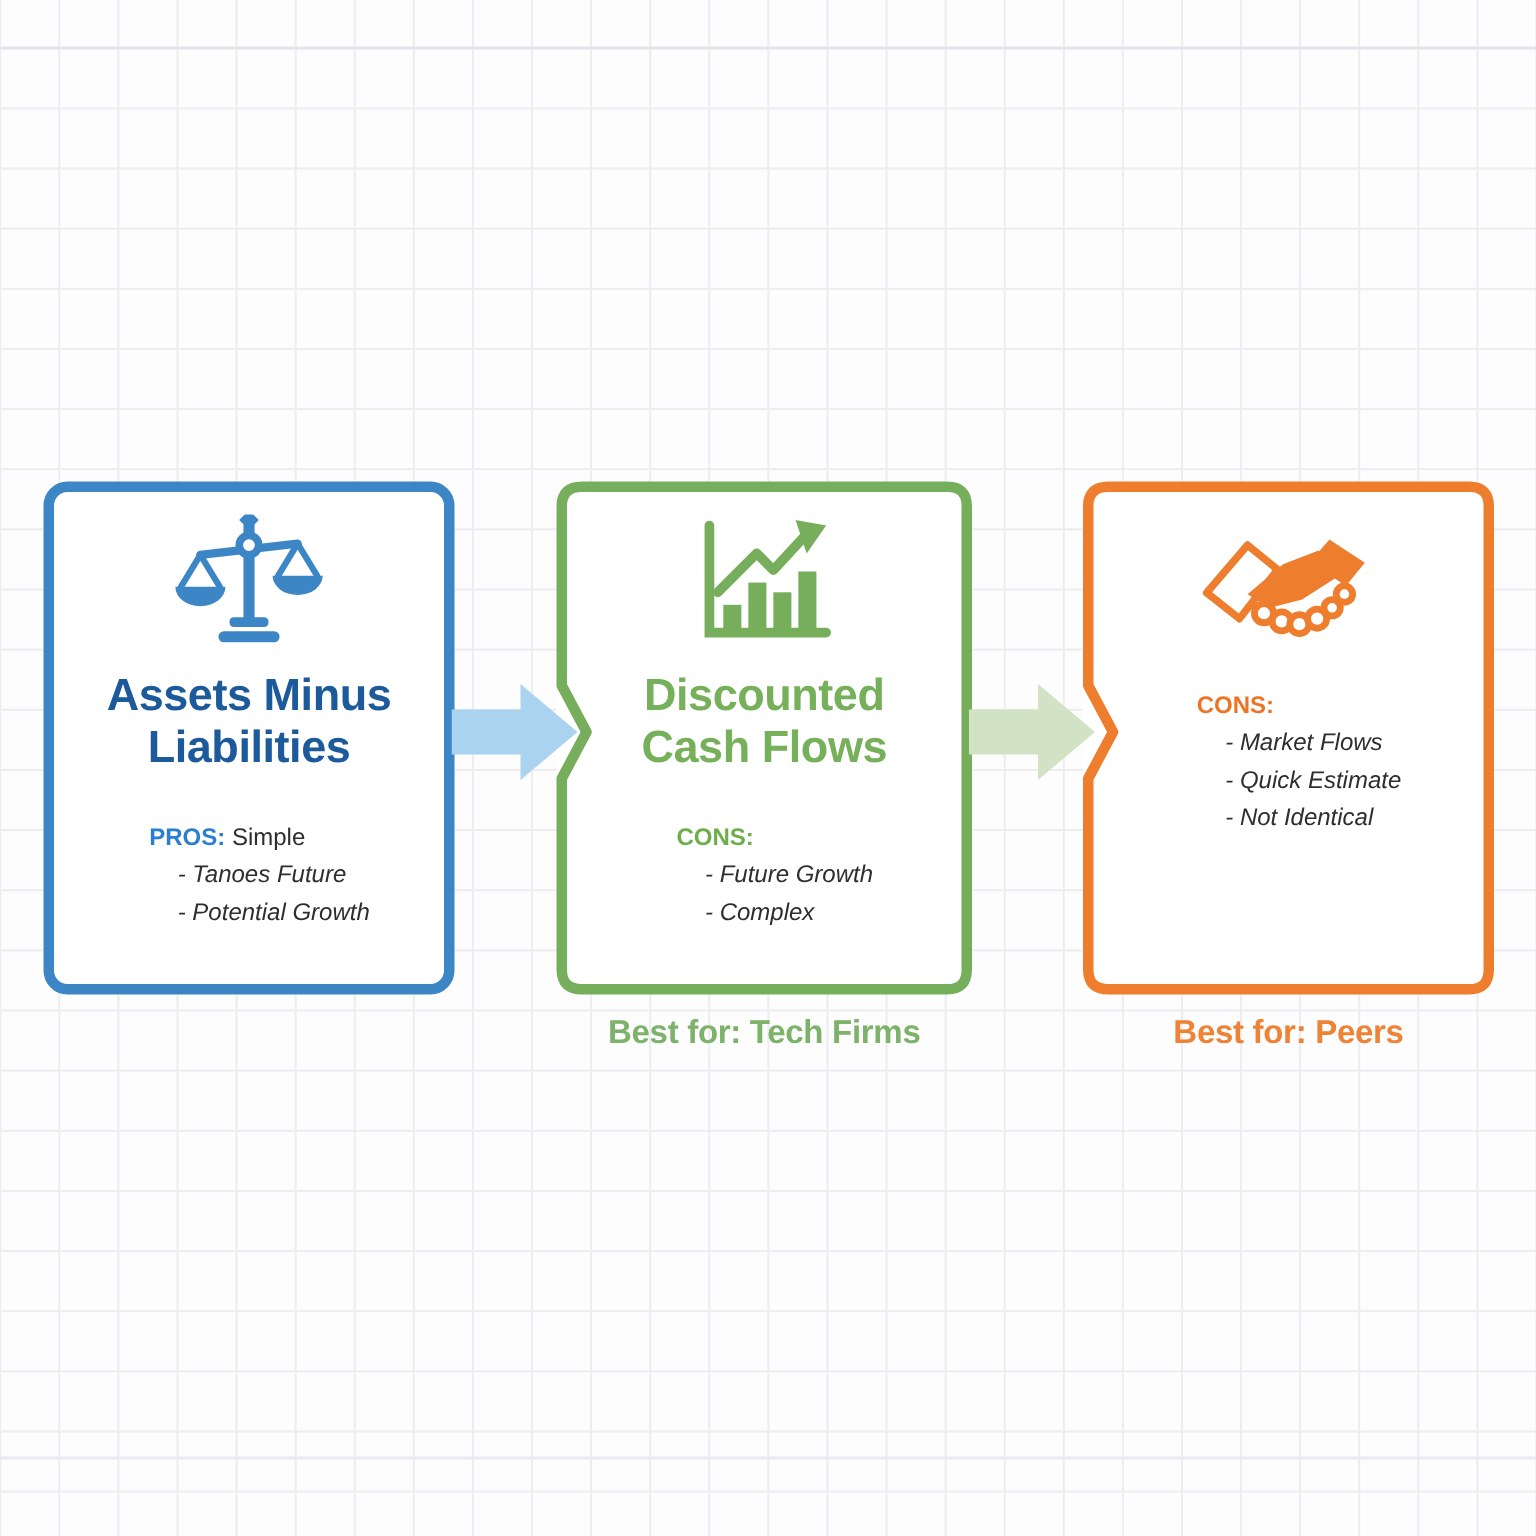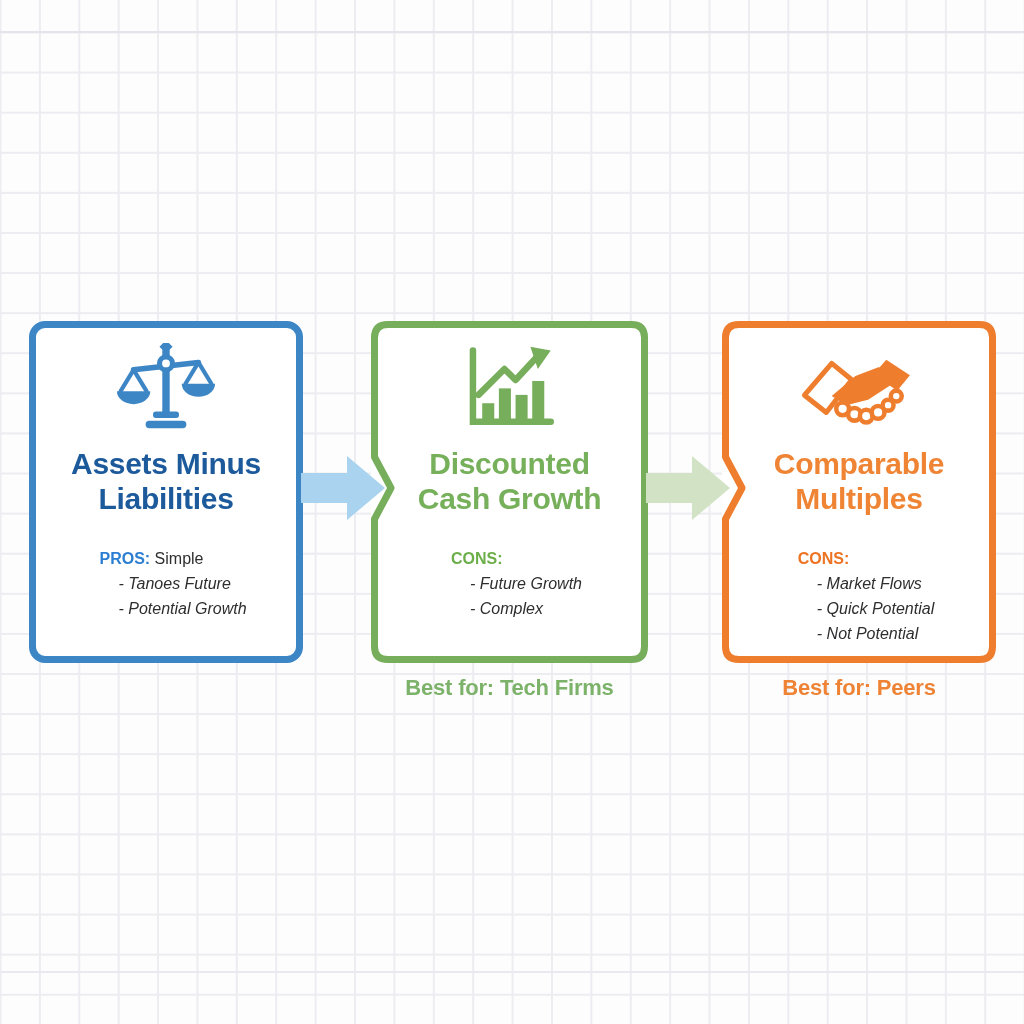--- a/index.html
+++ b/index.html
@@ -94,21 +94,21 @@
         <path d="M10,8 V85 H94" stroke="currentColor" stroke-width="7" fill="none" stroke-linecap="round"></path>
         <rect x="20" y="65" width="13" height="20" fill="currentColor"></rect>
         <rect x="38" y="49" width="13" height="36" fill="currentColor"></rect>
         <rect x="56" y="56" width="13" height="29" fill="currentColor"></rect>
         <rect x="74" y="41" width="13" height="44" fill="currentColor"></rect>
         <polyline points="16,56 44,28 56,40 80,14" stroke="currentColor" stroke-width="7" fill="none" stroke-linejoin="round" stroke-linecap="round"></polyline>
         <polygon points="72,4 94,8 80,28" fill="currentColor"></polygon>
       </svg>
     </div>
     <div class="card-title">Discounted
-Cash Growth</div>
+Cash Flows</div>
     <div class="list">
       <div><span class="list-label">CONS:</span><span></span></div>
       <div class="list-items">
           <div>- Future Growth</div>
           <div>- Complex</div>
         </div>
     </div>
   </div>
   <div class="bestfor">Best for: Tech Firms</div>
 </div>
@@ -125,28 +125,26 @@
         <polygon points="96,16 122,33 108,50 82,32" fill="currentColor"></polygon>
         <polygon points="36,56 62,34 88,24 104,42 76,60 52,66" fill="currentColor"></polygon>
         <circle cx="48" cy="70" r="7" fill="#ffffff" stroke="currentColor" stroke-width="5"></circle>
         <circle cx="61" cy="76" r="7" fill="#ffffff" stroke="currentColor" stroke-width="5"></circle>
         <circle cx="74" cy="78" r="7" fill="#ffffff" stroke="currentColor" stroke-width="5"></circle>
         <circle cx="87" cy="74" r="7" fill="#ffffff" stroke="currentColor" stroke-width="5"></circle>
         <circle cx="98" cy="66" r="6" fill="#ffffff" stroke="currentColor" stroke-width="5"></circle>
         <circle cx="107" cy="56" r="6" fill="#ffffff" stroke="currentColor" stroke-width="5"></circle>
       </svg>
     </div>
-    <div class="card-title">Comparable
-Multiples</div>
     <div class="list">
       <div><span class="list-label">CONS:</span><span></span></div>
       <div class="list-items">
           <div>- Market Flows</div>
-          <div>- Quick Potential</div>
-          <div>- Not Potential</div>
+          <div>- Quick Estimate</div>
+          <div>- Not Identical</div>
         </div>
     </div>
   </div>
   <div class="bestfor">Best for: Peers</div>
 </div>
 
 <svg class="flow-arrow arrow-1" width="84" height="64" viewBox="0 0 84 64" style="color: rgb(170, 211, 239);">
   <polygon points="0,17 46,17 46,0 84,32 46,64 46,47 0,47"></polygon>
 </svg>
 <svg class="flow-arrow arrow-2" width="84" height="64" viewBox="0 0 84 64" style="color: rgb(209, 227, 196);">

